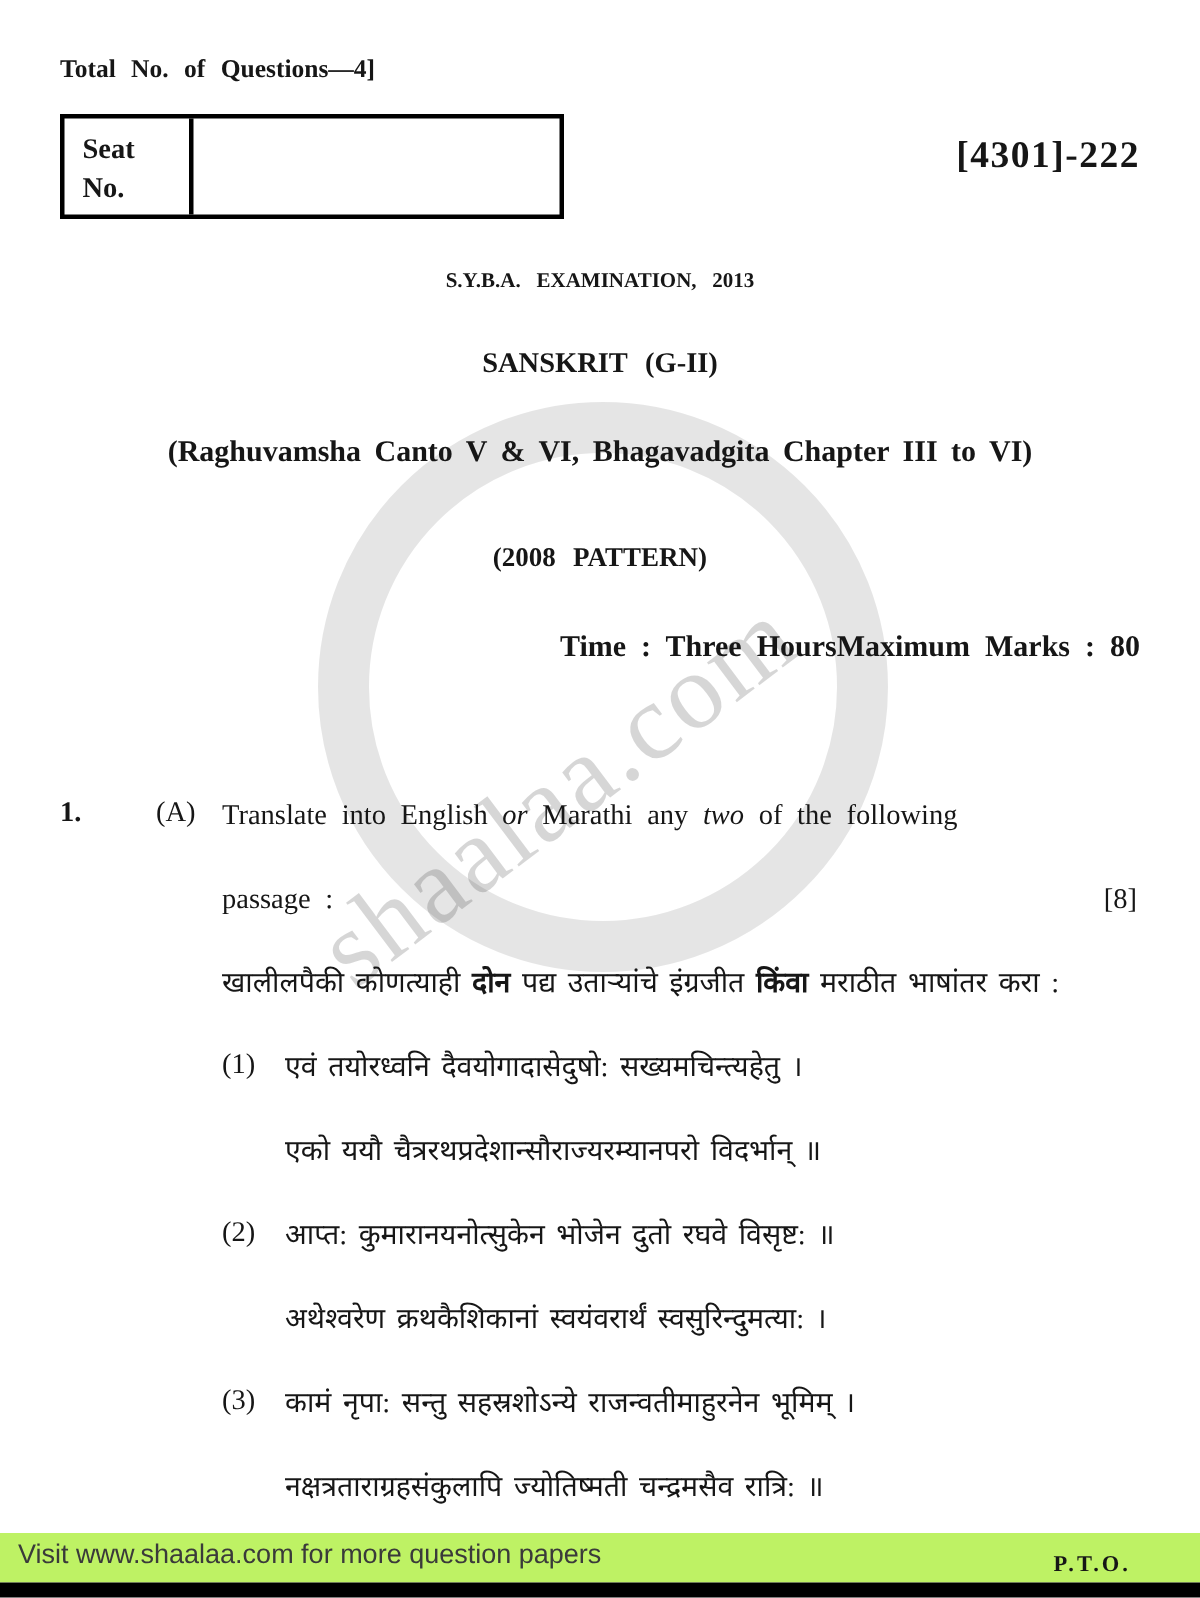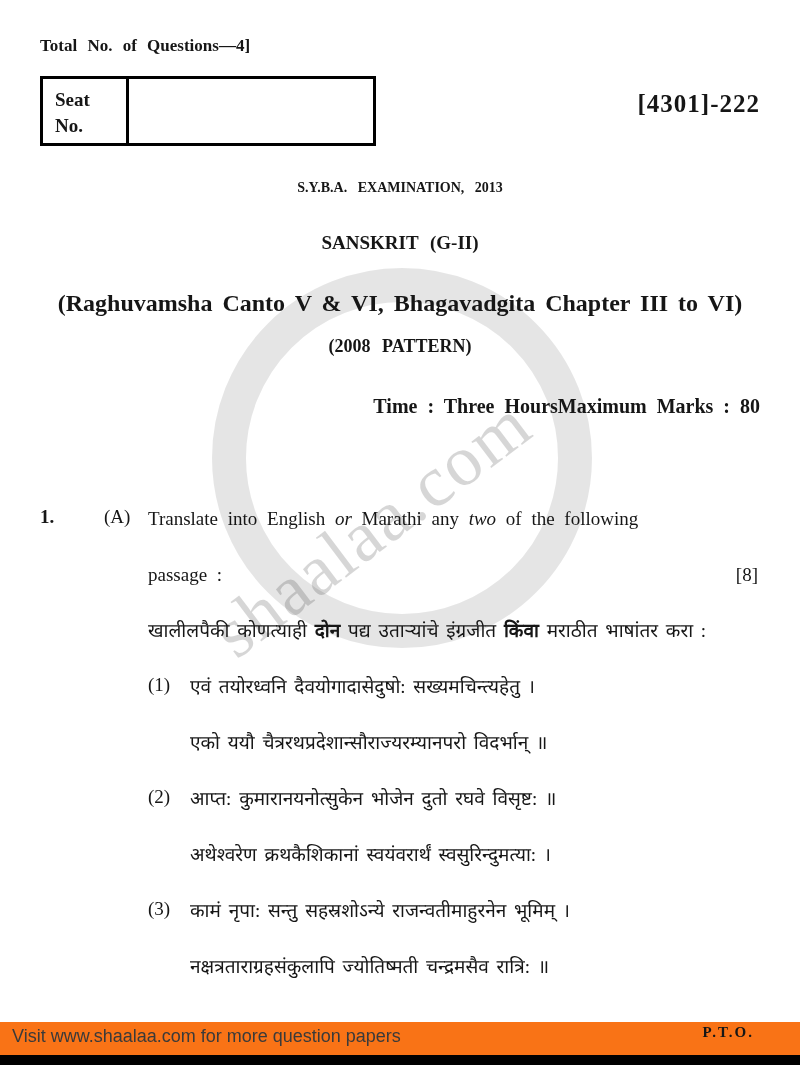--- a/index.html
+++ b/index.html
@@ -57,21 +57,21 @@
   .paper-code {
     position: absolute; right: 0; top: 14px;
     font-weight: bold; font-size: 25px; letter-spacing: 1px;
   }
 
   
   .titles { text-align: center; margin-top: 32px; }
   .titles div { font-weight: bold; }
   .t-exam     { font-size: 14px; word-spacing: 7px; margin-bottom: 36px; text-align: center; }
   .t-subject  { font-size: 19px; word-spacing: 7px; margin-bottom: 36px; }
-  .t-syllabus { font-size: 24px; word-spacing: 4px; margin-bottom: 19px; }
+  .t-syllabus { font-size: 20px; word-spacing: 4px; margin-bottom: 48px; }
   .t-pattern  { font-size: 18px; word-spacing: 7px; }
 
   .meta-row {
     display: flex; justify-content: flex-end;
     padding: 0 40px; margin-top: 38px;
     font-weight: bold; font-size: 20px; word-spacing: 5px;
   }
 
   
   .q-block { margin-top: 88px; padding: 0 42px 0 40px; font-size: 19px; }
@@ -83,30 +83,30 @@
   .q-line-split { display: flex; justify-content: space-between; }
   .it { font-style: italic; }
   .dev { font-size: 19px; word-spacing: 3px; }
   .dev b { font-weight: bold; margin-top: 10px; }
 
   .verse-item { display: flex; margin-bottom: 0; }
   .verse-num { width: 42px; flex: none; padding-left: 0; }
   .verse-body { flex: 1; }
   .verse-line { margin-bottom: 31px; line-height: 25px; }
 
-  .pto { text-align: right; padding-right: 46px; margin-top: 14px;
+  .pto { text-align: right; padding-right: 46px; 
          font-size: 15px; font-weight: bold; letter-spacing: 2px; }
 
   
   .footer-bar {
     position: absolute; left: 0; bottom: 10px; width: 800px;
     padding: 4px 12px 8px 12px;
     font-family: "Liberation Sans", sans-serif;
     font-size: 18px; color: #3a3a3a;
-    background: #f97316;
+    background: #bef264;
   }
   .bottom-black { position: absolute; left: 0; bottom: 0; width: 800px; height: 10px; background: #000; }
 </style>
 </head>
 <body>
 
 <div class="page">
 
   <div class="wm-layer">
     <div class="wm-circle"></div>

